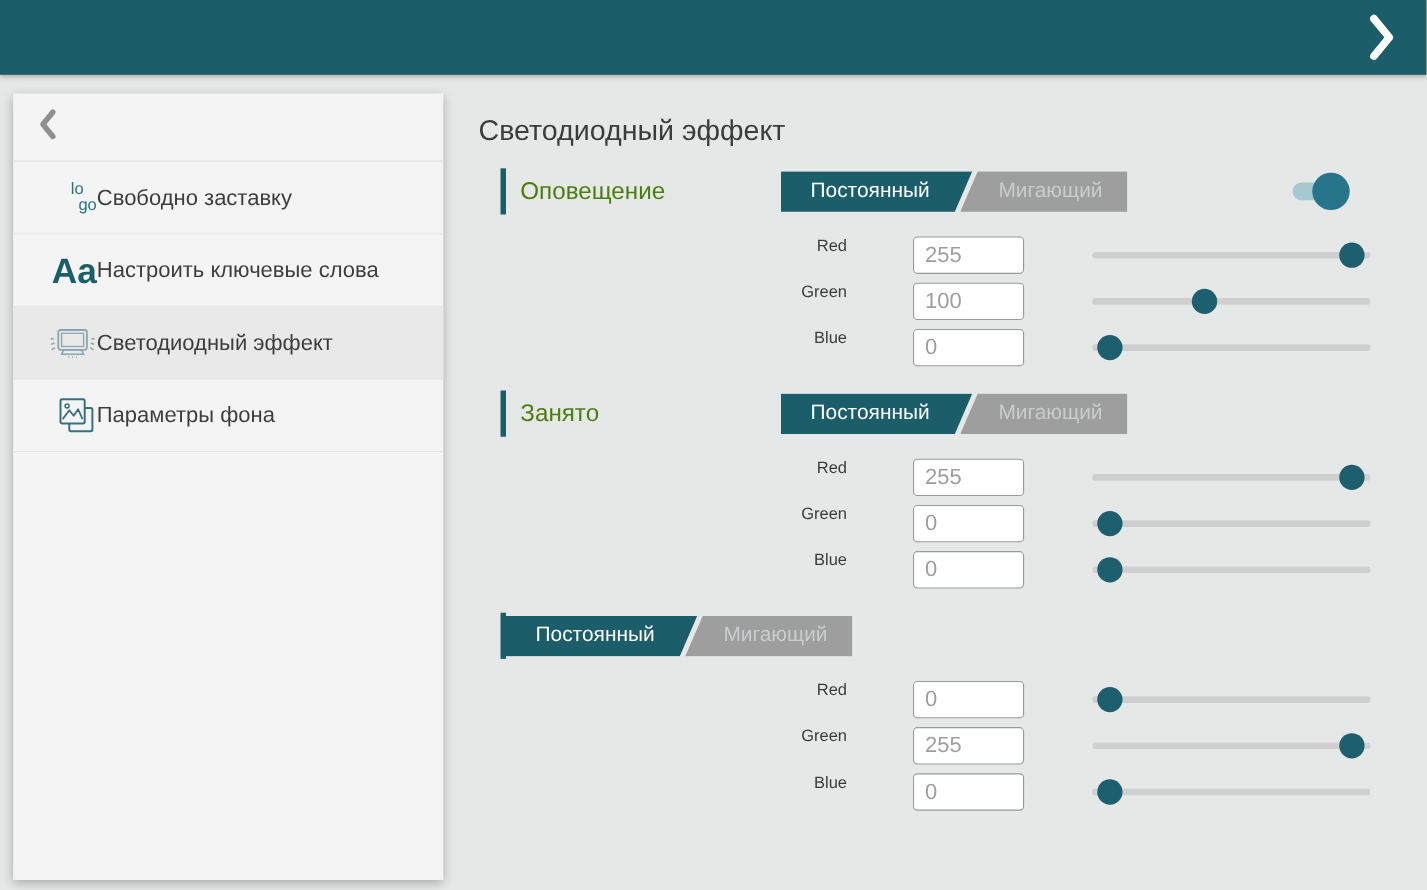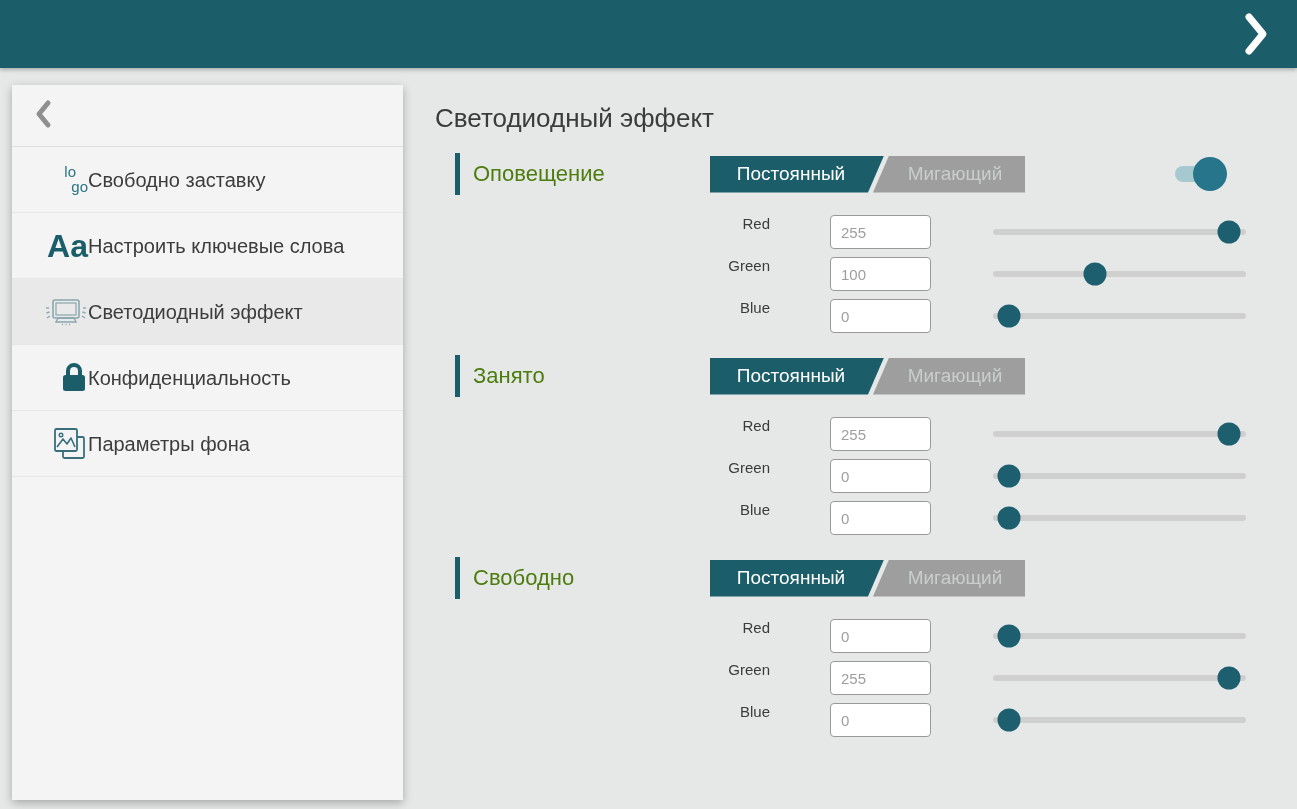--- a/index.html
+++ b/index.html
@@ -64,21 +64,21 @@
 
   .toggle { position:relative; width:52px; height:34px; margin-left:auto; margin-right:70px; cursor:pointer; }
   .toggle-track { position:absolute; left:0; top:9px; width:38px; height:16px; border-radius:8px; background:#a6c8d1; }
   .toggle-knob { position:absolute; left:18px; top:0; width:34px; height:34px; border-radius:50%; background:#27758a; }
 
   .rows { margin-left:265px; }
   .rgb-row { display:flex; align-items:flex-start; height:34px; margin-bottom:8px;gap:40px; }
   .rgb-label { width:90px; flex:0 0 90px; text-align:right; padding-right:20px; font-size:15px; color:#3b3b3b; }
   .rgb-input {
     width:101px; flex:0 0 101px; height:34px; border:1.5px solid #999; border-radius:4px;
-    background:#fff; font-family:inherit; font-size:15px; color:#9e9e9e; padding:0 0 0 10px; outline:none;
+    background:#fff; font-family:inherit; font-size:20px; color:#9e9e9e; padding:0 0 0 10px; outline:none;
   }
   .slider { position:relative; width:253px; flex:0 0 253px; height:34px; margin-left:22px; cursor:pointer; }
   .slider-track { position:absolute; left:0; right:0; top:14px; height:6px; border-radius:3px; background:#cfcfcf; }
   .slider-rail { position:absolute; left:16px; right:17px; top:0; bottom:0; }
   .slider-thumb {
     position:absolute; top:50%; width:23px; height:23px; border-radius:50%;
     background:#1d5f6e; transform:translate(-50%,-50%); cursor:grab;
   }
 </style>
 </head>
@@ -131,29 +131,20 @@
         <line x1="2.5" y1="17" x2="5.5" y2="16" stroke="#8ba7ad" stroke-width="1.4"></line>
         <line x1="3" y1="22" x2="6" y2="20" stroke="#8ba7ad" stroke-width="1.4"></line>
         <line x1="39" y1="12" x2="42" y2="12" stroke="#8ba7ad" stroke-width="1.4"></line>
         <line x1="38.5" y1="16" x2="41.5" y2="17" stroke="#8ba7ad" stroke-width="1.4"></line>
         <line x1="38" y1="20" x2="41" y2="22" stroke="#8ba7ad" stroke-width="1.4"></line>
       </svg>
     </span>
     <span class="side-label">Светодиодный эффект</span>
   </div>
 
-  <div class="side-item">
-    <span class="side-icon">
-      <svg width="28" height="32" viewBox="0 0 28 32">
-        <path d="M8 14 V9 a6 6 0 0 1 12 0 V14" fill="none" stroke="#1b5e6a" stroke-width="4"></path>
-        <rect x="3" y="13" width="22" height="16" rx="2.5" fill="#1b5e6a"></rect>
-      </svg>
-    </span>
-    <span class="side-label">Конфиденциальность</span>
-  </div>
 
   <div class="side-item">
     <span class="side-icon">
       <svg width="36" height="34" viewBox="0 0 36 34">
         <rect x="11" y="10" width="21" height="21" rx="1.5" fill="none" stroke="#37707c" stroke-width="1.8"></rect>
         <rect x="3" y="2" width="22" height="22" rx="1.5" fill="#f4f4f4" stroke="#37707c" stroke-width="1.8"></rect>
         <polyline points="5,20 11,12 15,17 19,11 23,20" fill="none" stroke="#37707c" stroke-width="1.6" stroke-linejoin="round"></polyline>
         <circle cx="9" cy="8" r="1.8" fill="none" stroke="#37707c" stroke-width="1.4"></circle>
       </svg>
     </span>
@@ -250,21 +241,20 @@
               <span class="slider-thumb" style="left: 0%;"></span>
             </span>
         </div>
       </div>
     </div>
   </section>
 
   <section class="section">
     <div class="section-header">
       <span class="accent"></span>
-      <span class="section-label">Свободно</span>
       <div class="segmented">
         <div class="seg-solid">Постоянный</div>
         <div class="seg-blink">Мигающий</div>
       </div>
     </div>
     <div class="rows">
       <div class="rgb-row">
         <span class="rgb-label">Red</span>
         <input class="rgb-input" value="0" style="">
         <div class="slider">

